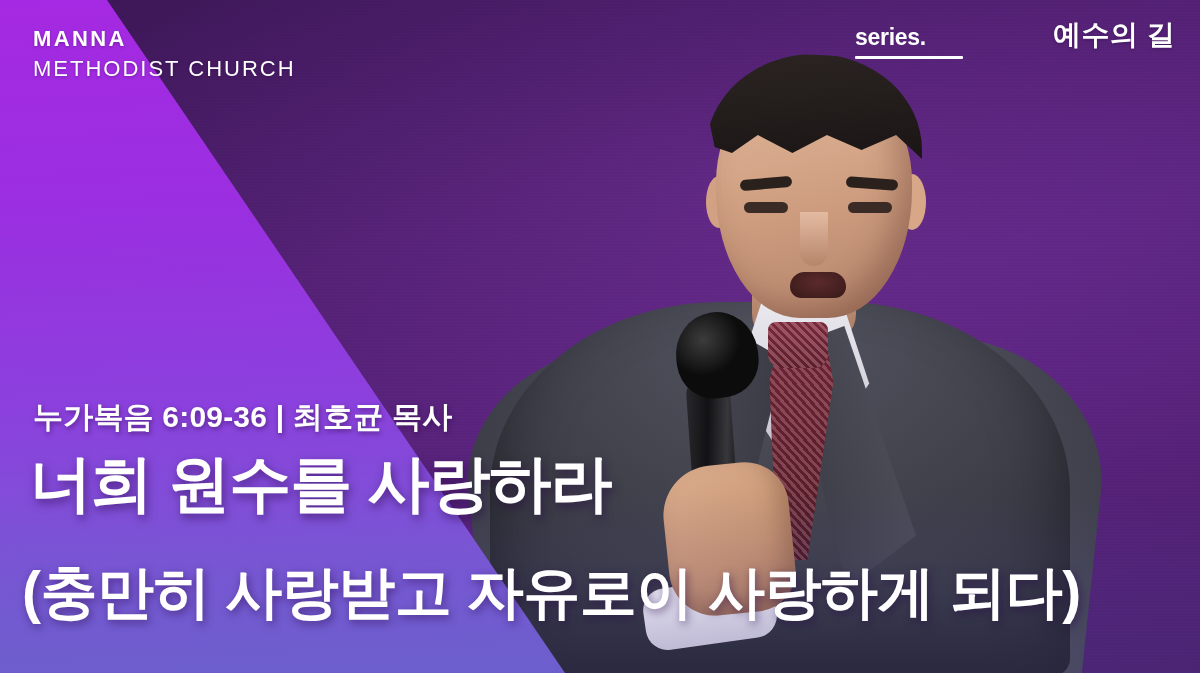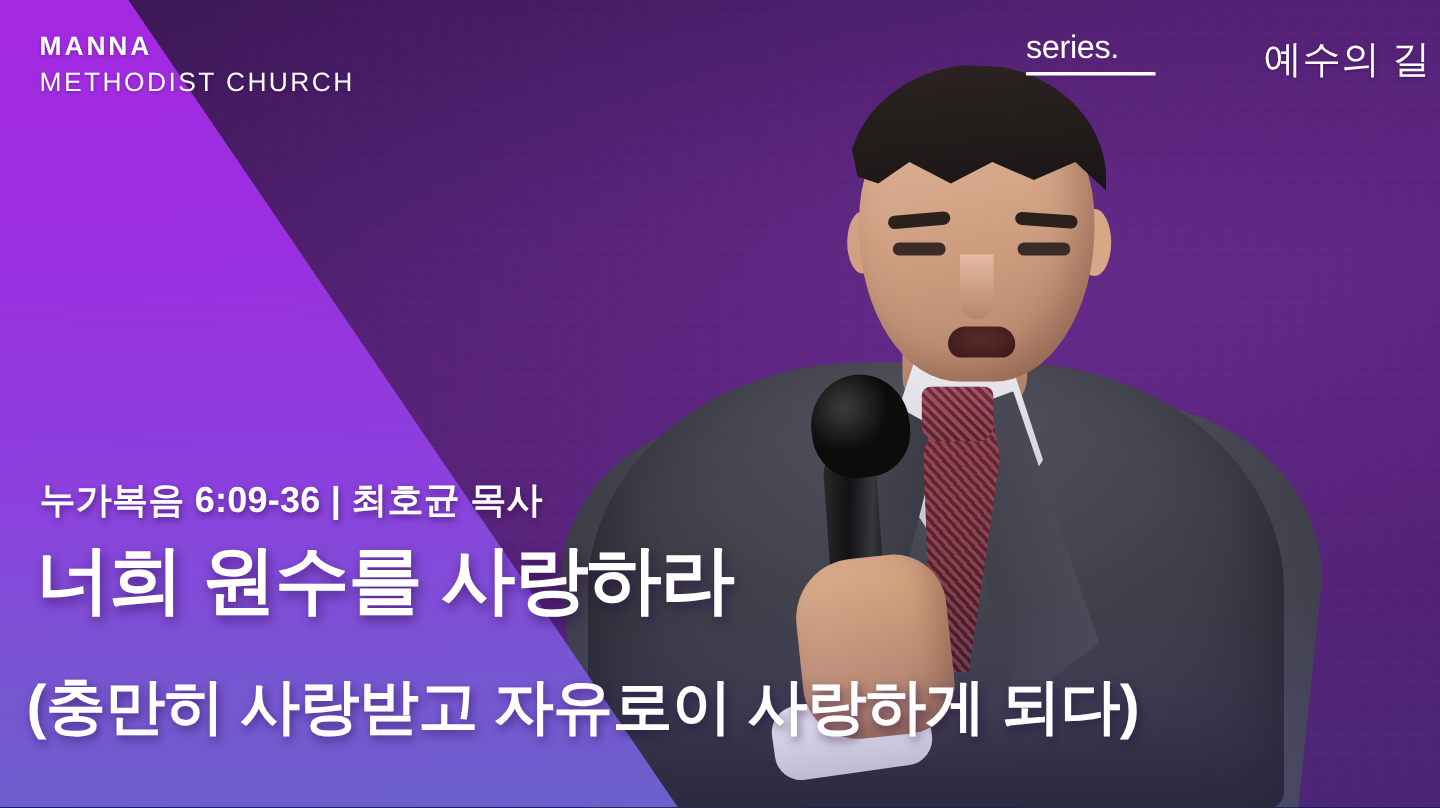--- a/index.html
+++ b/index.html
@@ -270,42 +270,42 @@
     margin-top: 8px;
   }
 
   .series-mark {
     position: absolute;
     left: 855px;
     top: 26px;
     color: #ffffff;
   }
   .series-word {
-    font-size: 27px;
-    font-weight: 400;
+    font-size: 23px;
+    font-weight: 700;
     letter-spacing: -0.3px;
     display: block;
     line-height: 1;
   }
   .series-rule {
     display: block;
     width: 108px;
     height: 3px;
     background: #ffffff;
     margin-top: 7px;
     border-radius: 1px;
   }
 
   .series-name {
     position: absolute;
     left: 1053px;
-    top: 28px;
-    color: #ffffff;
-    font-size: 32px;
-    font-weight: 400;
+    top: 16px;
+    color: #ffffff;
+    font-size: 28px;
+    font-weight: 700;
     letter-spacing: .5px;
     text-shadow: 0 1px 3px rgba(30,0,50,.4);
   }
 
   
   .scripture {
     position: absolute;
     left: 33px;
     top: 397px;
     color: #ffffff;
@@ -327,21 +327,21 @@
     line-height: 1.02;
     white-space: nowrap;
     text-shadow: 2px 4px 10px rgba(40,8,70,.55);
   }
 
   .title-sub {
     position: absolute;
     left: 22px;
     top: 563px;
     color: #ffffff;
-    font-size: 50px;
+    font-size: 57px;
     font-weight: 700;
     letter-spacing: -0.5px;
     line-height: 1.05;
     white-space: nowrap;
     text-shadow: 2px 3px 8px rgba(40,8,70,.5);
   }
 </style>
 </head>
 <body>
 

